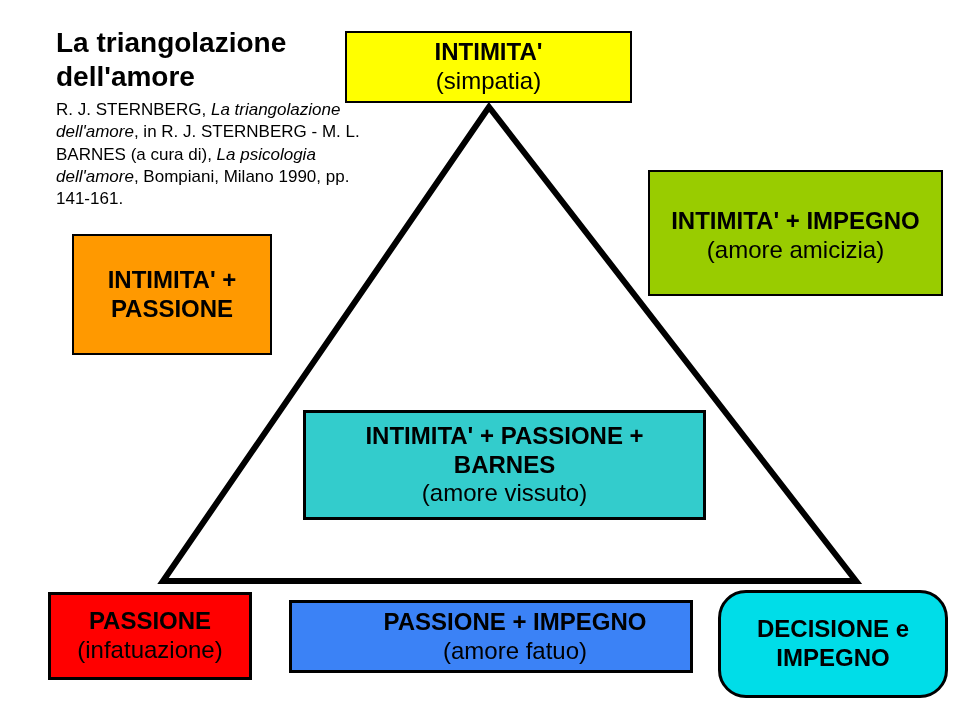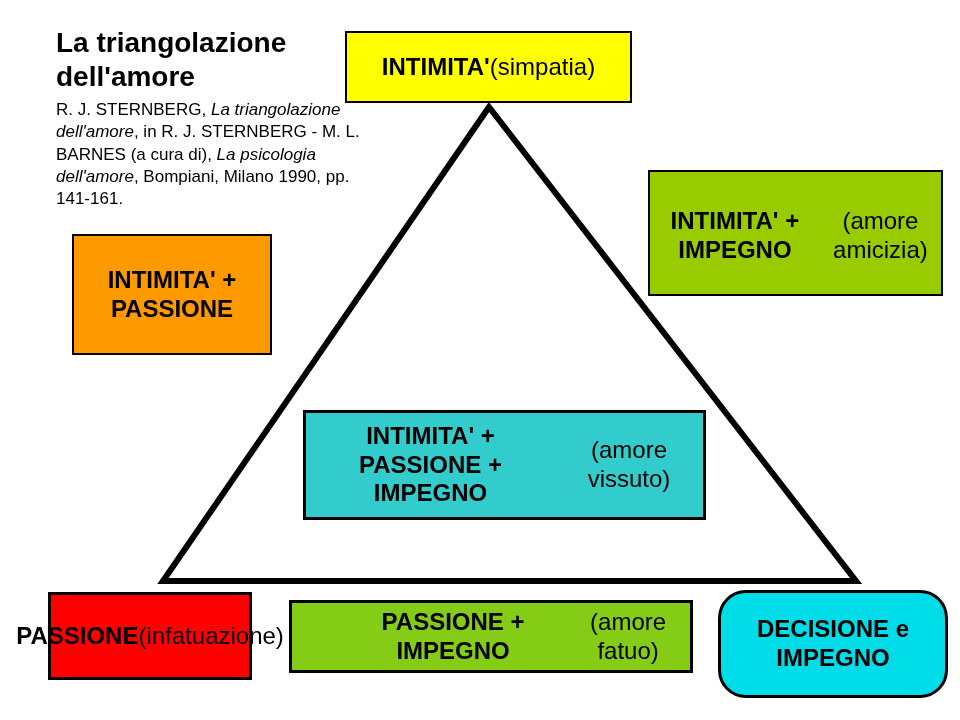--- a/index.html
+++ b/index.html
@@ -35,28 +35,28 @@
     margin: 0;
     font-size: 17px;
     line-height: 1.3;
   }
   .it { font-style: italic; }
   .box {
     position: absolute;
     box-sizing: border-box;
     border: 2px solid #000000;
     display: flex;
-    flex-direction: row;
+    flex-direction: column;
     justify-content: center;
     align-items: center;
     text-align: center;
     line-height: 1.2;
   }
   .box.b3 { border-width: 3px; }
-  .box.align-top { justify-content: flex-start; padding-top: 5px; }
+  .box.align-top { justify-content: center; padding-top: 5px; }
   .box-title {
     font-size: 24px;
     font-weight: bold;
     white-space: pre-line;
   }
   .box-subtitle {
     font-size: 24px;
     font-weight: normal;
     white-space: pre-line;
   }
@@ -86,30 +86,30 @@
     <div class="box-subtitle">(amore amicizia)</div>
   </div>
 
   <div class="box" style="left: 72px; top: 234px; width: 200px; height: 121px; background-color: rgb(255, 153, 0);">
     <div class="box-title">INTIMITA' +
 PASSIONE</div>
   </div>
 
   <div class="box b3" style="left: 303px; top: 410px; width: 403px; height: 110px; background-color: rgb(51, 204, 204);">
     <div class="box-title">INTIMITA' + PASSIONE +
-IMPEGNO</div>
+BARNES</div>
     <div class="box-subtitle">(amore vissuto)</div>
   </div>
 
   <div class="box b3" style="left: 48px; top: 592px; width: 204px; height: 88px; background-color: rgb(255, 0, 0);">
     <div class="box-title">PASSIONE</div>
     <div class="box-subtitle">(infatuazione)</div>
   </div>
 
-  <div class="box b3" style="left: 289px; top: 600px; width: 404px; height: 73px; background-color: #84cc16; padding-left: 48px;">
+  <div class="box b3" style="left: 289px; top: 600px; width: 404px; height: 73px; background-color: #3b82f6; padding-left: 48px;">
     <div class="box-title">PASSIONE + IMPEGNO</div>
     <div class="box-subtitle">(amore fatuo)</div>
   </div>
 
   <div class="box b3" style="left: 718px; top: 590px; width: 230px; height: 108px; background-color: rgb(0, 221, 232); border-radius: 28px;">
     <div class="box-title">DECISIONE e
 IMPEGNO</div>
   </div>
 
 </div>

